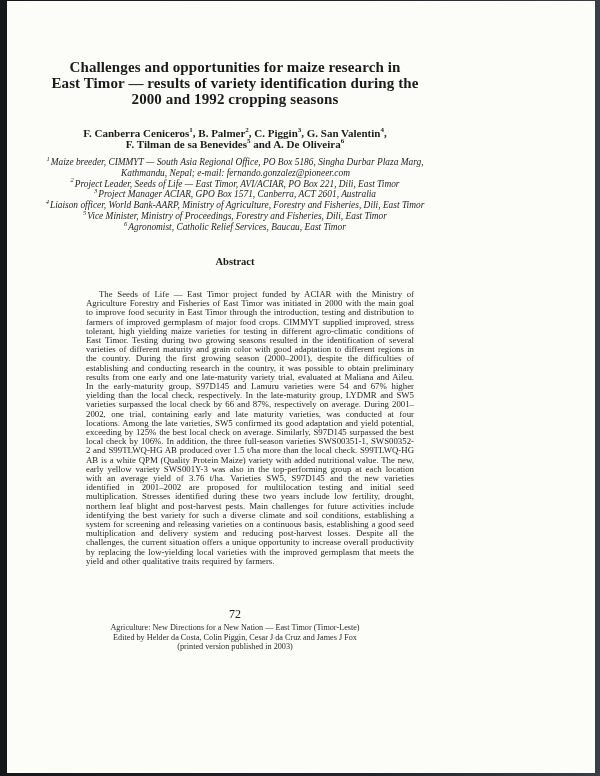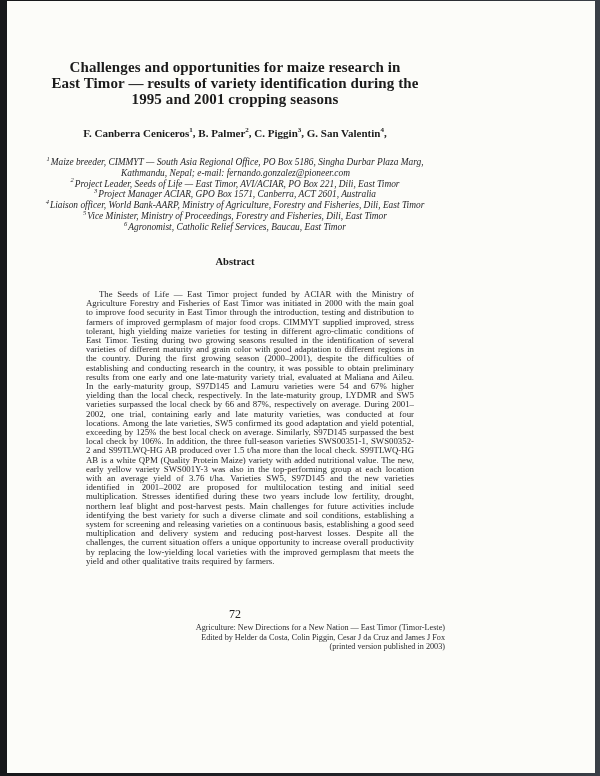--- a/index.html
+++ b/index.html
@@ -73,42 +73,44 @@
   .page-number {
     position: absolute;
     left: 18px; top: 606px; width: 420px;
     text-align: center;
     font-size: 12px;
     color: #222;
   }
   .footer {
     position: absolute;
     left: 18px; top: 622px; width: 420px;
-    text-align: right;
+    text-align: center;
     font-size: 8.2px;
     line-height: 9.7px;
     color: #2a2a2e;
   }
   .footer-line { white-space: nowrap; }
 </style>
 </head>
 <body>
 
 <div class="frame"></div>
 
 <div class="page">
 
   <h1 class="title">
     <div>Challenges and opportunities for maize research in</div>
     <div>East Timor — results of variety identification during the</div>
-    <div>1995 and 2001 cropping seasons</div>
+    <div>2000 and 1992 cropping seasons</div>
   </h1>
 
   <div class="authors">
     <div class="authors-line"><span><span>F. Canberra Ceniceros</span><sup>1</sup><span>, </span></span><span><span>B. Palmer</span><sup>2</sup><span>, </span></span><span><span>C. Piggin</span><sup>3</sup><span>, </span></span><span><span>G. San Valentin</span><sup>4</sup><span>,</span></span>
+    </div>
+    <div class="authors-line"><span><span>F. Tilman de sa Benevides</span><sup>5</sup><span> and </span></span><span><span>A. De Oliveira</span><sup>6</sup><span></span></span>
     </div>
   </div>
 
   <div class="affiliations">
     <div class="affil-line"><sup>1</sup><span>Maize breeder, CIMMYT — South Asia Regional Office, PO Box 5186, Singha Durbar Plaza Marg,</span></div>
     <div class="affil-line"><sup></sup><span>Kathmandu, Nepal; e-mail: fernando.gonzalez@pioneer.com</span></div>
     <div class="affil-line"><sup>2</sup><span>Project Leader, Seeds of Life — East Timor, AVI/ACIAR, PO Box 221, Dili, East Timor</span></div>
     <div class="affil-line"><sup>3</sup><span>Project Manager ACIAR, GPO Box 1571, Canberra, ACT 2601, Australia</span></div>
     <div class="affil-line"><sup>4</sup><span>Liaison officer, World Bank-AARP, Ministry of Agriculture, Forestry and Fisheries, Dili, East Timor</span></div>
     <div class="affil-line"><sup>5</sup><span>Vice Minister, Ministry of Proceedings, Forestry and Fisheries, Dili, East Timor</span></div>

